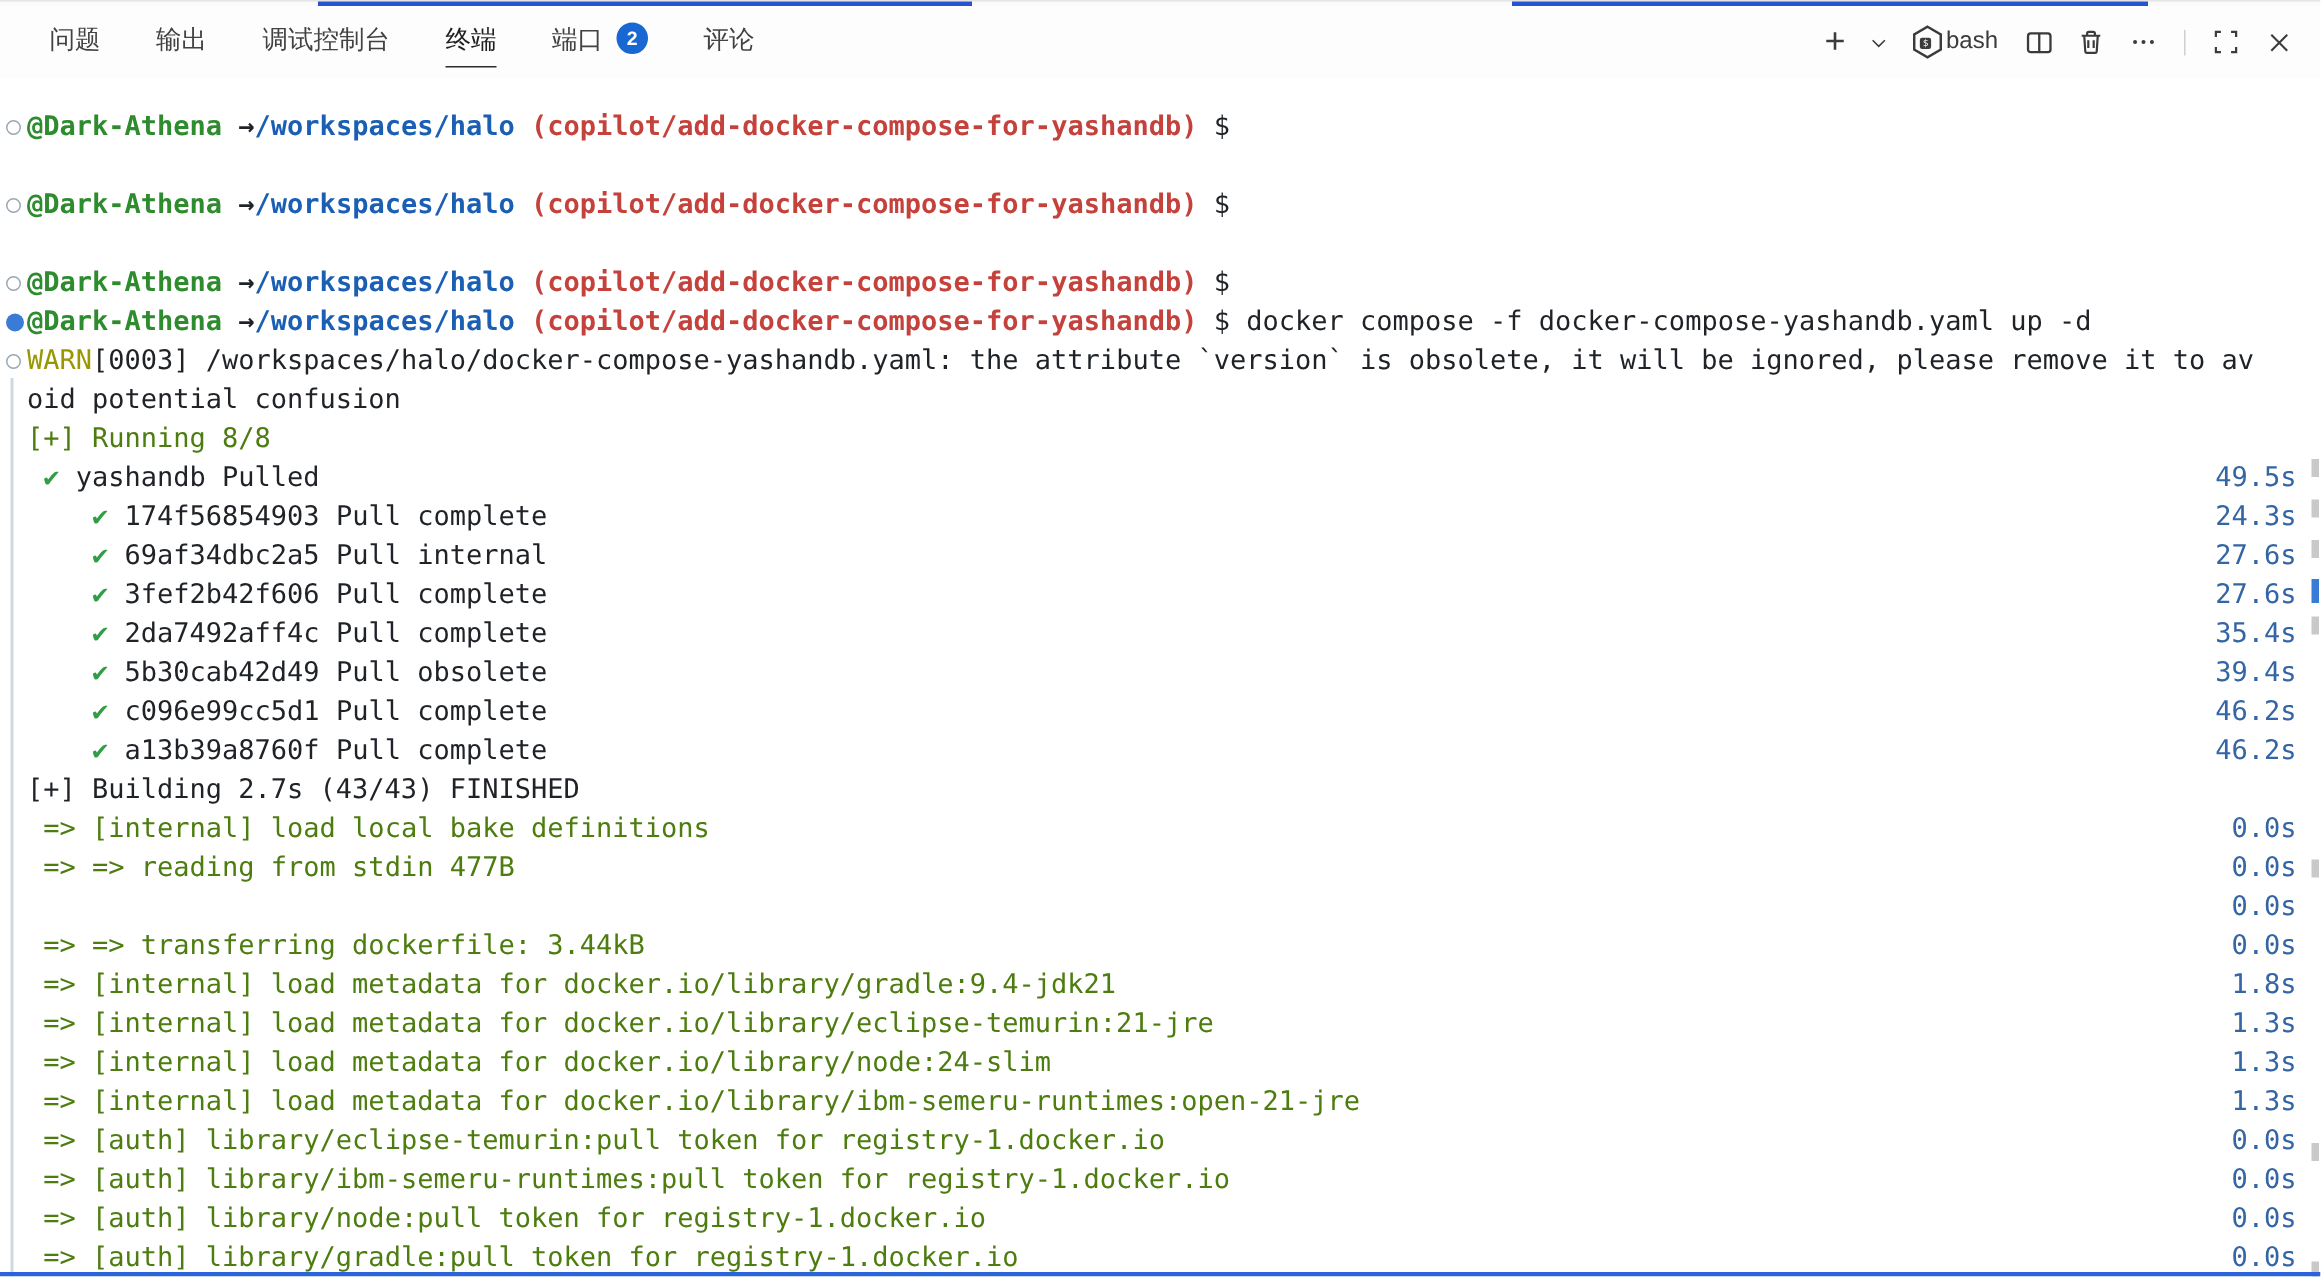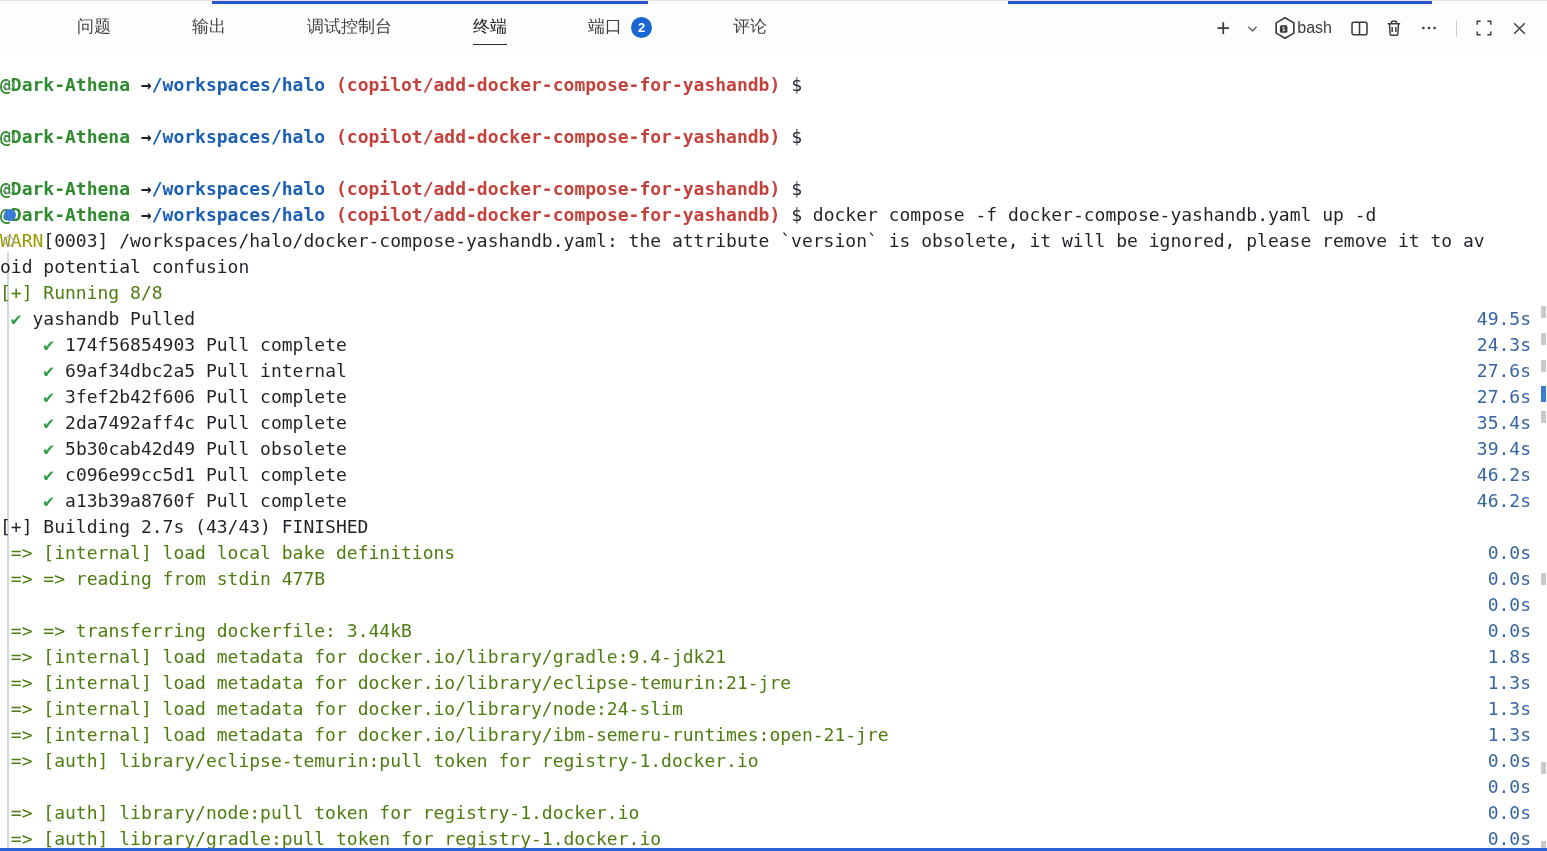--- a/index.html
+++ b/index.html
@@ -12,43 +12,43 @@
               border-top:1px solid #e4e4e4; }
   .sb-frag { position:absolute; top:0; height:3px; background:#2653cf; }
   .sb-frag.f1 { left:212px; width:436px; }
   .sb-frag.f2 { left:1008px; width:424px; }
 
   
   .panel-header { position:absolute; top:4px; left:0; width:100%; height:48px;
                   display:flex; align-items:center; justify-content:space-between;
                   background:#fdfdfd; padding:0 14px 0 33px; }
   .tabs { display:flex; align-items:center; gap:37px; }
-  .tab { font-size:17px; color:#424242; cursor:pointer; display:flex; align-items:flex-end; gap:9px;
-         padding:4px 0 6px 0; border-bottom:1.5px solid transparent;margin-left:44px; }
+  .tab { font-size:17px; color:#424242; cursor:pointer; display:flex; align-items:flex-start; gap:9px;
+         padding:4px 0 6px 0; border-bottom:1.5px solid transparent; }
   .tab.active { color:#1f1f1f; border-bottom-color:#2b2b2b; }
   .badge { display:inline-flex; align-items:center; justify-content:center;
            min-width:21px; height:21px; border-radius:11px; background:#1967d2;
            color:#fff; font-size:13px; font-weight:bold; padding:0 4px; }
 
   .actions { display:flex; align-items:center; gap:7px; }
   .act { display:flex; align-items:center; justify-content:center; width:28px; height:28px;
          border-radius:5px; cursor:pointer; color:#3b3b3b; }
   .act svg { stroke:#3b3b3b; fill:none; stroke-width:1.3; }
   .act.narrow { width:16px; }
   .profile { display:flex; align-items:center; gap:0; margin:0 6px; cursor:pointer; }
   .profile-label { font-size:16px; color:#3b3b3b; }
   .vsep { width:1px; height:17px; background:#cfcfcf; margin:0 6px; }
   .plus-glyph { font-size:24px; font-weight:300; line-height:1; color:#3b3b3b; }
 
   
   .terminal { position:absolute; top:52px; left:0; width:100%; height:799px; background:#ffffff; }
   .rows { position:absolute; top:20px; left:0; width:100%;
           font-family:"DejaVu Sans Mono","Liberation Mono",monospace;
           font-size:18px; line-height:26px; }
-  .row { position:relative; height:26px; white-space:pre; }
+  .row { position:relative; height:26px; white-space:pre; padding-left:18px; }
   .row .tm { position:absolute; right:16px; top:0; color:#3465a4; }
   .deco { position:absolute; left:4px; top:50%; transform:translateY(-50%);
           width:10px; height:10px; border-radius:50%; cursor:pointer; }
   .deco.o { border:1.5px solid #9aa7b3; background:transparent; }
   .deco.f { width:12px; height:12px; background:#3a7bd5; border:none; }
   .guide { position:absolute; left:7px; top:200px; bottom:0; width:2px; background:#d0d9e2; }
 
   .sg-fg     { color:#1f2328; }
   .sg-green  { color:#2e8b2e; }
   .sg-path   { color:#1a5fb4; }
@@ -172,21 +172,21 @@
         <div class="row"><span class="sg-fg">[+] Building 2.7s (43/43) FINISHED</span></div>
         <div class="row"><span class="sg-fg"> </span><span class="sg-info">=&gt; [internal] load local bake definitions</span><span class="tm">0.0s</span></div>
         <div class="row"><span class="sg-fg"> </span><span class="sg-info">=&gt; =&gt; reading from stdin 477B</span><span class="tm">0.0s</span></div>
         <div class="row"><span class="sg-fg"> </span><span class="tm">0.0s</span></div>
         <div class="row"><span class="sg-fg"> </span><span class="sg-info">=&gt; =&gt; transferring dockerfile: 3.44kB</span><span class="tm">0.0s</span></div>
         <div class="row"><span class="sg-fg"> </span><span class="sg-info">=&gt; [internal] load metadata for docker.io/library/gradle:9.4-jdk21</span><span class="tm">1.8s</span></div>
         <div class="row"><span class="sg-fg"> </span><span class="sg-info">=&gt; [internal] load metadata for docker.io/library/eclipse-temurin:21-jre</span><span class="tm">1.3s</span></div>
         <div class="row"><span class="sg-fg"> </span><span class="sg-info">=&gt; [internal] load metadata for docker.io/library/node:24-slim</span><span class="tm">1.3s</span></div>
         <div class="row"><span class="sg-fg"> </span><span class="sg-info">=&gt; [internal] load metadata for docker.io/library/ibm-semeru-runtimes:open-21-jre</span><span class="tm">1.3s</span></div>
         <div class="row"><span class="sg-fg"> </span><span class="sg-info">=&gt; [auth] library/eclipse-temurin:pull token for registry-1.docker.io</span><span class="tm">0.0s</span></div>
-        <div class="row"><span class="sg-fg"> </span><span class="tm">0.0s</span></div>
+        <div class="row"><span class="sg-fg"> </span><span class="sg-info">=&gt; [auth] library/ibm-semeru-runtimes:pull token for registry-1.docker.io</span><span class="tm">0.0s</span></div>
         <div class="row"><span class="sg-fg"> </span><span class="sg-info">=&gt; [auth] library/node:pull token for registry-1.docker.io</span><span class="tm">0.0s</span></div>
         <div class="row"><span class="sg-fg"> </span><span class="sg-info">=&gt; [auth] library/gradle:pull token for registry-1.docker.io</span><span class="tm">0.0s</span></div>
       </div>
   </div>
 
   <div class="ruler" id="ruler">
       <div class="mark gray" style="top: 306px;"></div>
       <div class="mark gray" style="top: 333px;"></div>
       <div class="mark gray" style="top: 360px;"></div>
       <div class="mark blue" style="top: 386px;"></div>

